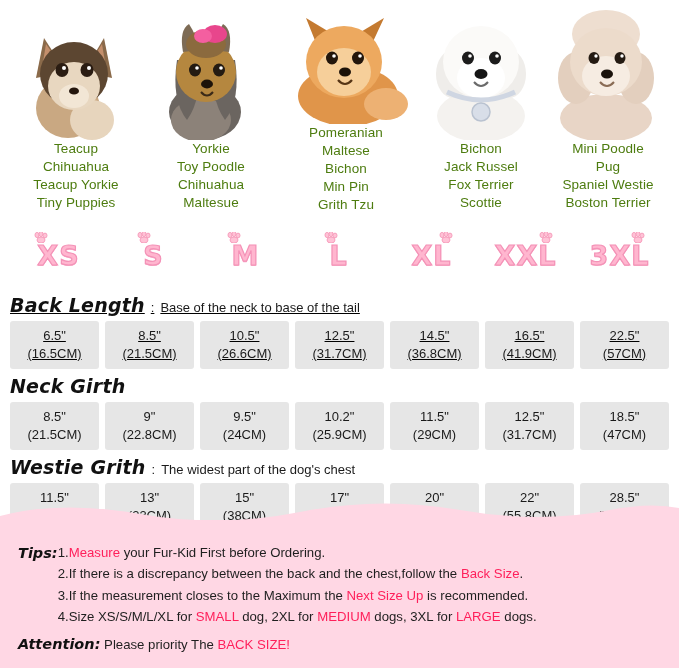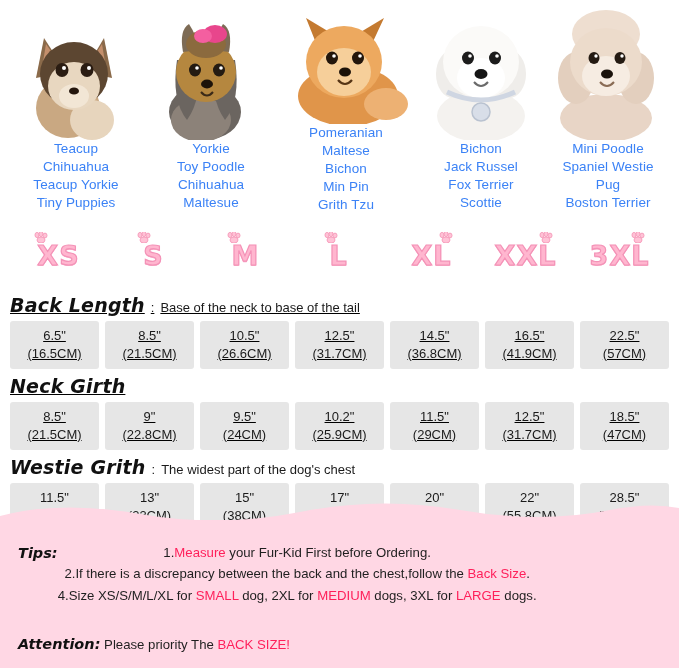--- a/index.html
+++ b/index.html
@@ -30,21 +30,21 @@
     height: 240px;
     text-align: center;
   }
   .dog-art {
     position: relative;
     width: 136px;
     height: 140px;
   }
   .dog-labels {
     font-size: 13.5px;
-    color: #3b82f6;
+    color: #4d7c0f;
     line-height: 1.33;
     letter-spacing: .1px;
   }
   .dog-labels div { white-space: nowrap; }
 
   
   .sizes-row {
     position: absolute;
     top: 240px; left: 0;
     width: 679px; height: 50px;
@@ -126,21 +126,21 @@
     line-height: 1.62;
   }
   .kw { color: #ff1f5a; }
   .lbl {
     font-weight: bold;
     font-style: italic;
     color: #111;
     font-family: "DejaVu Sans", sans-serif;
     font-size: 14.5px;
   }
-  .tip-line { white-space: nowrap; text-align: center; }
+  .tip-line { white-space: nowrap; }
   .tips-body { display: inline-block; vertical-align: top; }
   .attention {
     position: absolute;
     left: 18px; bottom: 16px;
     font-size: 13.2px;
     color: #1f1f1f;
   }
 </style>
 </head>
 <body>
@@ -269,22 +269,22 @@
           <ellipse cx="54" cy="58" rx="5.5" ry="6" fill="#241a12"></ellipse>
           <ellipse cx="80" cy="58" rx="5.5" ry="6" fill="#241a12"></ellipse>
           <circle cx="56" cy="56" r="1.7" fill="#ffffff"></circle>
           <circle cx="82" cy="56" r="1.7" fill="#ffffff"></circle>
           <ellipse cx="67" cy="74" rx="6" ry="4.6" fill="#1a120b"></ellipse>
           <path d="M60 82 q7 8 14 0" stroke="#8a6c55" stroke-width="2" fill="none"></path>
         </svg>
       </div>
       <div class="dog-labels">
         <div>Mini Poodle</div>
+        <div>Pug</div>
         <div>Spaniel Westie</div>
-        <div>Pug</div>
         <div>Boston Terrier</div>
       </div>
     </div>
   </div>
 
   <div class="sizes-row">
     <div class="size-badge" style="left:10px;">
       <svg class="paw" style="left:24px; top:-8px;" viewBox="0 0 14 11">
         <ellipse cx="3" cy="3" rx="2" ry="2.6" fill="#ffc2d6" stroke="#f79fbd"></ellipse>
         <ellipse cx="7" cy="2" rx="2" ry="2.6" fill="#ffc2d6" stroke="#f79fbd"></ellipse>
@@ -380,21 +380,21 @@
           <span class="v1">16.5"</span>
           <span class="v2">(41.9CM)</span>
         </div>
       <div class="cell">
           <span class="v1">22.5"</span>
           <span class="v2">(57CM)</span>
         </div>
     </div>
   </div>
 
-  <div class="section" style="top:375px;text-decoration:underline;">
+  <div class="section" style="top:375px;">
     <div class="sec-head">
       <span class="sec-title">Neck Girth</span>
       <span class="sec-sub"></span>
     </div>
     <div class="cells">
       <div class="cell">
           <span class="v1">8.5"</span>
           <span class="v2">(21.5CM)</span>
         </div>
       <div class="cell">
@@ -471,20 +471,23 @@
       <div style="display:flex; align-items:flex-start; ">
         <span class="lbl">Tips:</span>
         <div class="tips-body">
           <div class="tip-line">
             <span>1.</span><span class="kw">Measure</span><span> your Fur-Kid First before Ordering.</span>
           </div>
           <div class="tip-line">
             <span>2.</span><span>If there is a discrepancy between the back and the chest,follow the </span><span class="kw">Back Size</span><span>.</span>
           </div>
           <div class="tip-line">
+            <span>3.</span><span>If the measurement closes to the Maximum the </span><span class="kw">Next Size Up</span><span> is recommended.</span>
+          </div>
+          <div class="tip-line">
             <span>4.</span><span>Size XS/S/M/L/XL for </span><span class="kw">SMALL</span><span> dog, 2XL for </span><span class="kw">MEDIUM</span><span> dogs, 3XL for </span><span class="kw">LARGE</span><span> dogs.</span>
           </div>
         </div>
       </div>
     </div>
 
     <div class="attention">
       <span class="lbl">Attention:</span><span> Please priority The </span><span class="kw">BACK SIZE!</span>
     </div>
   </div>

